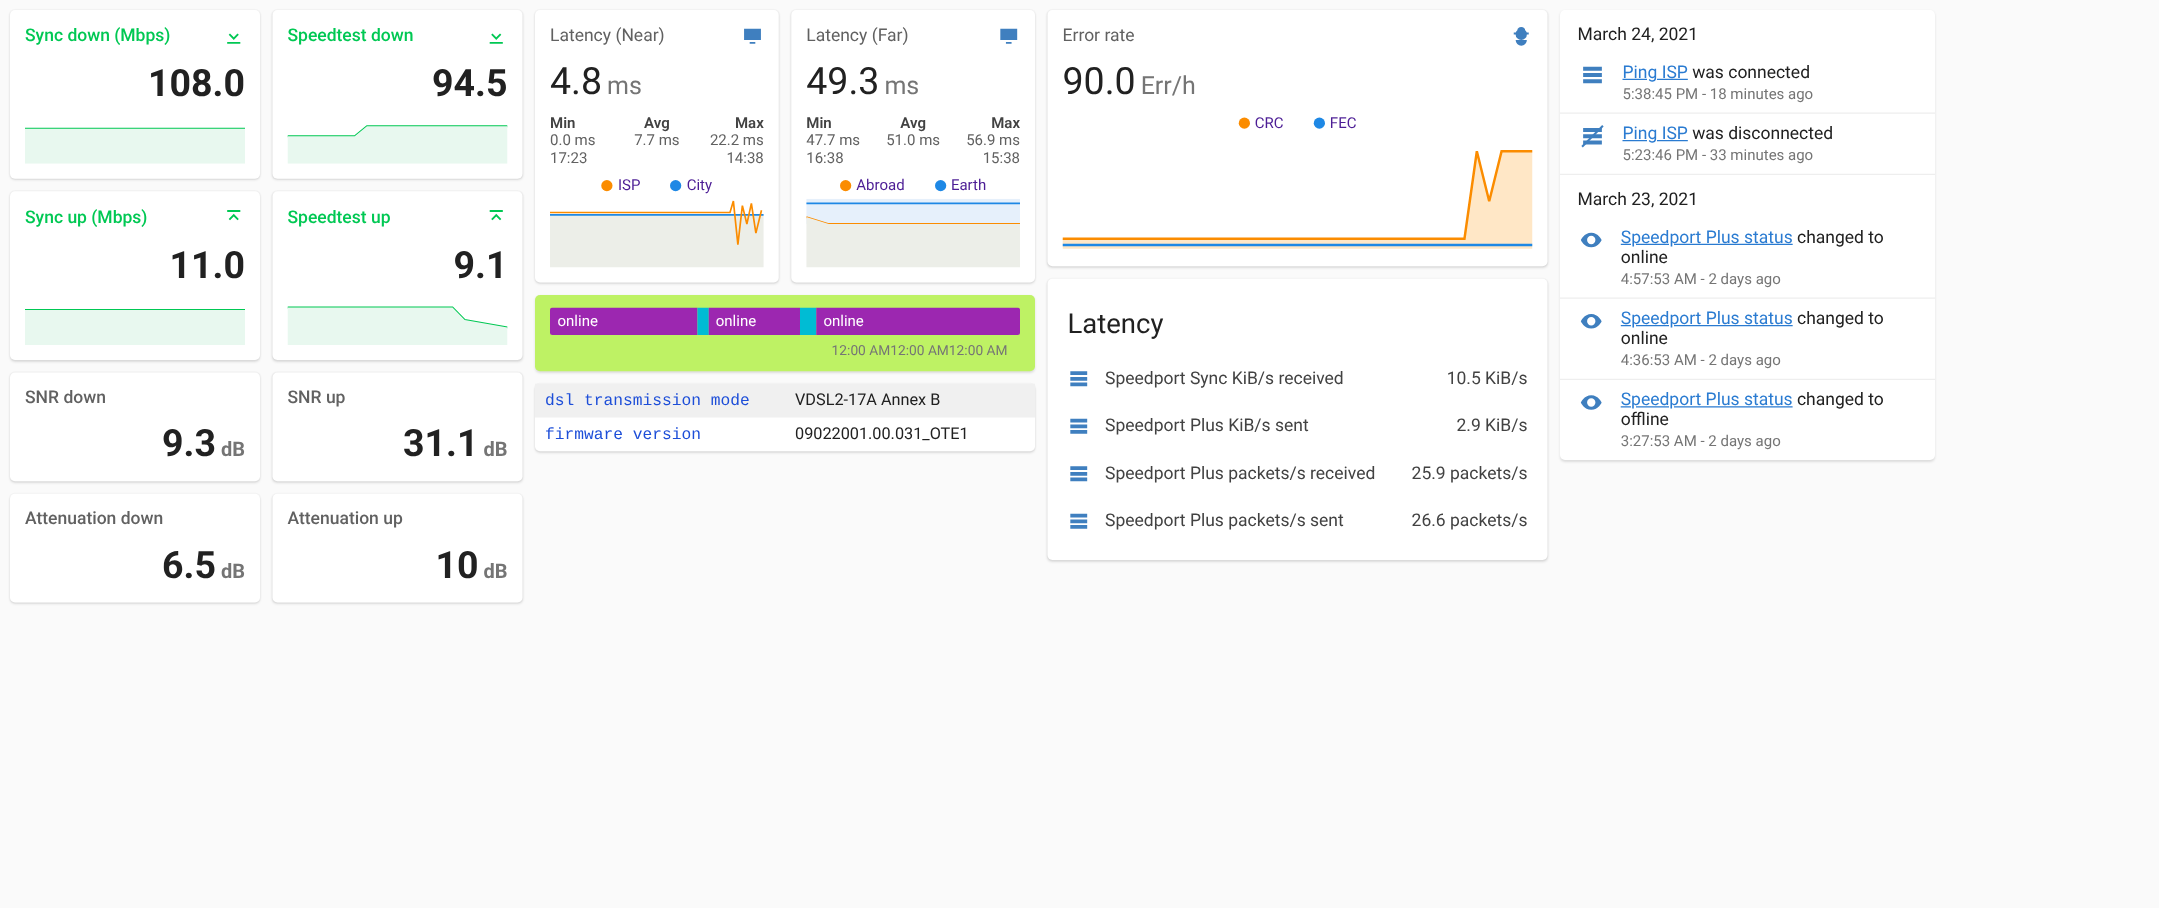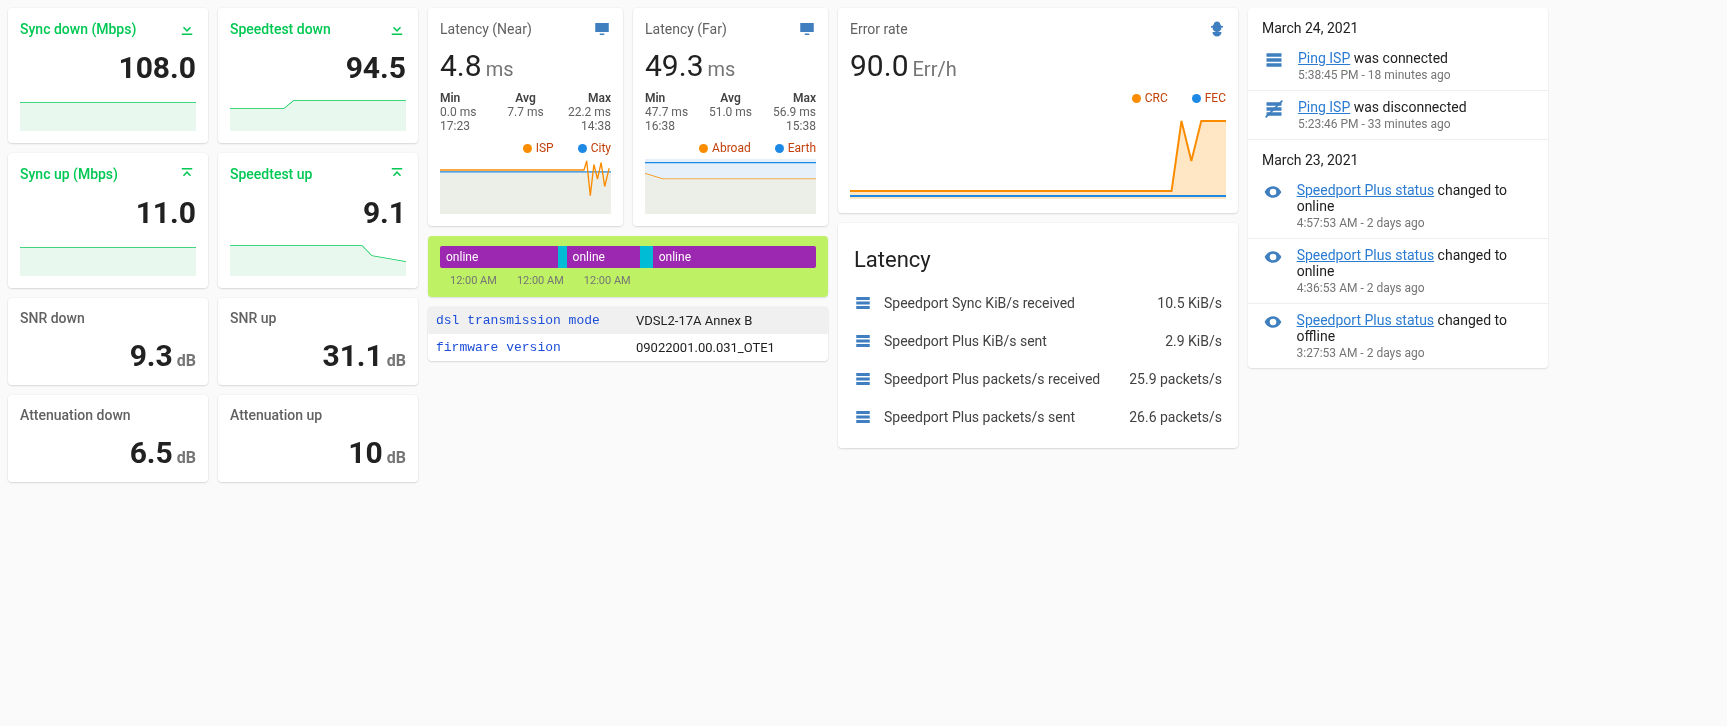--- a/index.html
+++ b/index.html
@@ -15,26 +15,26 @@
   .kpi-val { font-size: 30px; font-weight: 700; margin-top: 12px; color: #212121; text-align: right; }
   .kpi-unit { font-size: 16px; color: #757575; margin-left: 4px; }
   .kpi-stitle { font-weight: 500; color: #616161; }
   .spark { margin-top: 10px; height: 36px; width: 100%; }
   .lat-head { display: flex; justify-content: space-between; align-items: center; color:#616161;}
   .lat-val { font-size: 30px; font-weight: 400; display: flex; align-items: baseline; gap: 4px; margin-top: 10px; }
   .lat-unit { font-size: 20px; color: #757575; }
   .stats { display: grid; grid-template-columns: 1fr 1fr 1fr; font-size: 12px; color: #616161; margin-top: 8px; }
   .stats .l { text-align: left; } .stats .c { text-align: center; } .stats .r { text-align: right; }
   .stats .b { font-weight: 600; color:#424242; }
-  .legend { display: flex; gap: 24px; font-size: 12px; color:#c2410c; margin-top: 8px; justify-content:flex-end;}
+  .legend { display: flex; gap: 24px; font-size: 12px; color:#4c1d95; margin-top: 8px; justify-content:center;}
   .dot { display:inline-block; width:9px; height:9px; border-radius:50%; margin-right:4px; vertical-align:middle;}
   .tl { background:#bef264; border-radius:4px; box-shadow:0 1px 2px rgba(0,0,0,.12); padding:10px 12px;}
   .tl-bar { height:22px; border-radius:2px; display:flex; overflow:hidden; }
   .tl-seg { flex:1; display:flex; align-items:center; color:#fff; font-size:12px; padding-left:6px; }
-  .tl-labels { display:flex; justify-content:flex-start; font-size:11px; color:#757575; margin-top:6px; padding:0 10px;gap:20px;}
+  .tl-labels { display:flex; justify-content:flex-end; font-size:11px; color:#757575; margin-top:6px; padding:0 10px;}
   .kv { width:100%; font-size:13px; border-collapse:collapse; }
   .kv tr td { padding:6px 8px; }
   .kv tr:nth-child(odd) td { background:#f0f0f0; }
   .kv .k { color:#1d4ed8; width:50%;font-family:Liberation Mono, monospace; }
   .traffic-title { font-size:22px; font-weight:400; padding:12px 4px; }
   .traffic-row { display:flex; align-items:center; gap:12px; padding:10px 4px; font-size:14px; color:#424242; }
   .traffic-row .tval { margin-left:auto; }
   .log { background:#fff; border-radius:4px; box-shadow:0 1px 2px rgba(0,0,0,.12); max-height:360px; overflow:hidden; }
   .log-date { font-weight:400; font-size:14px; padding:12px 14px 6px; }
   .log-item { display:flex; gap:12px; padding:8px 14px; border-bottom:1px solid #eee; }

